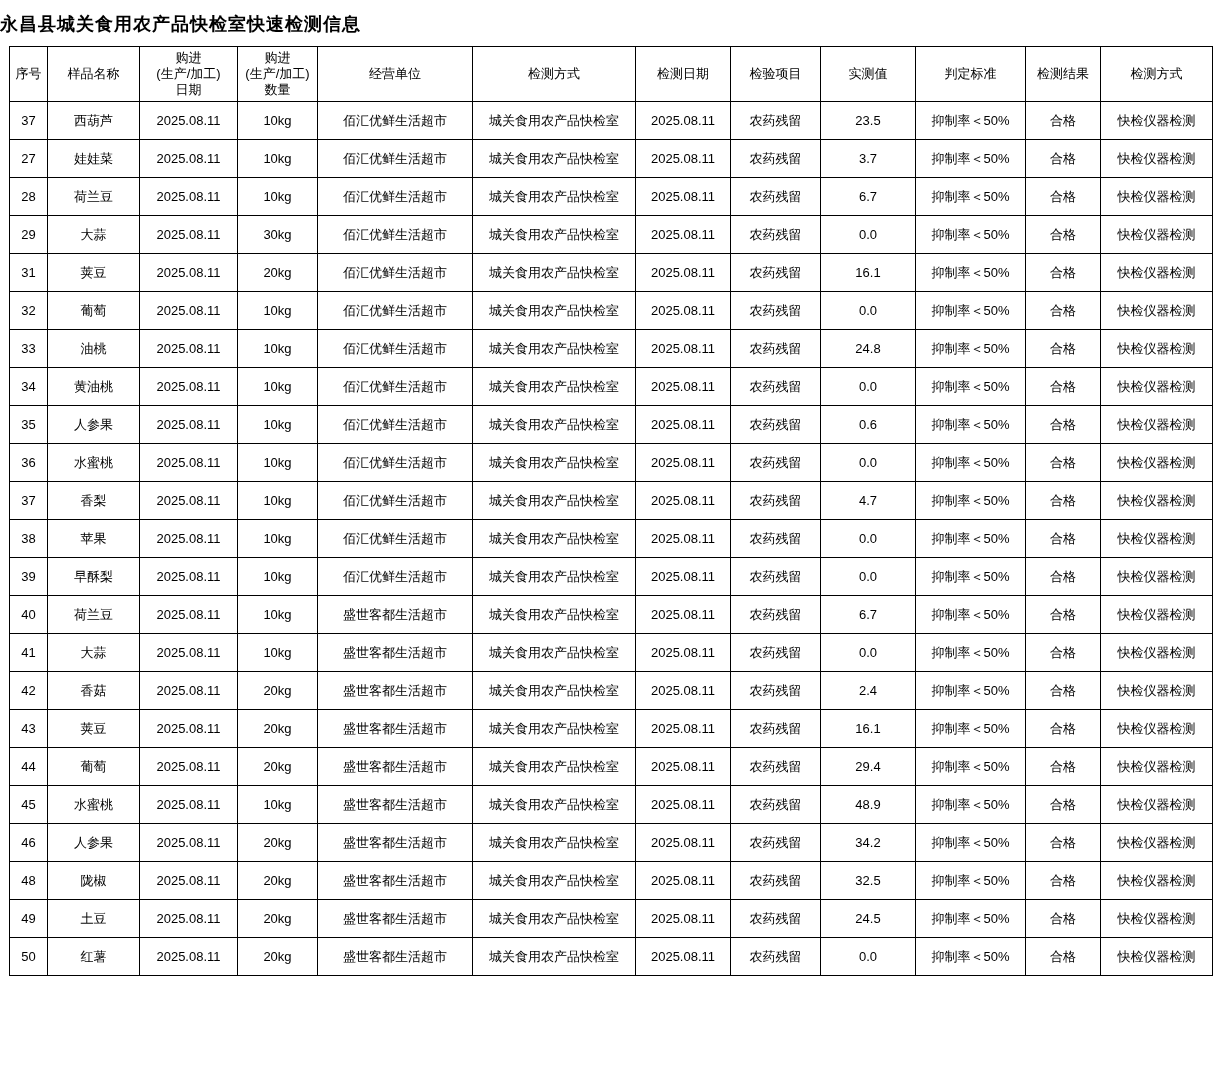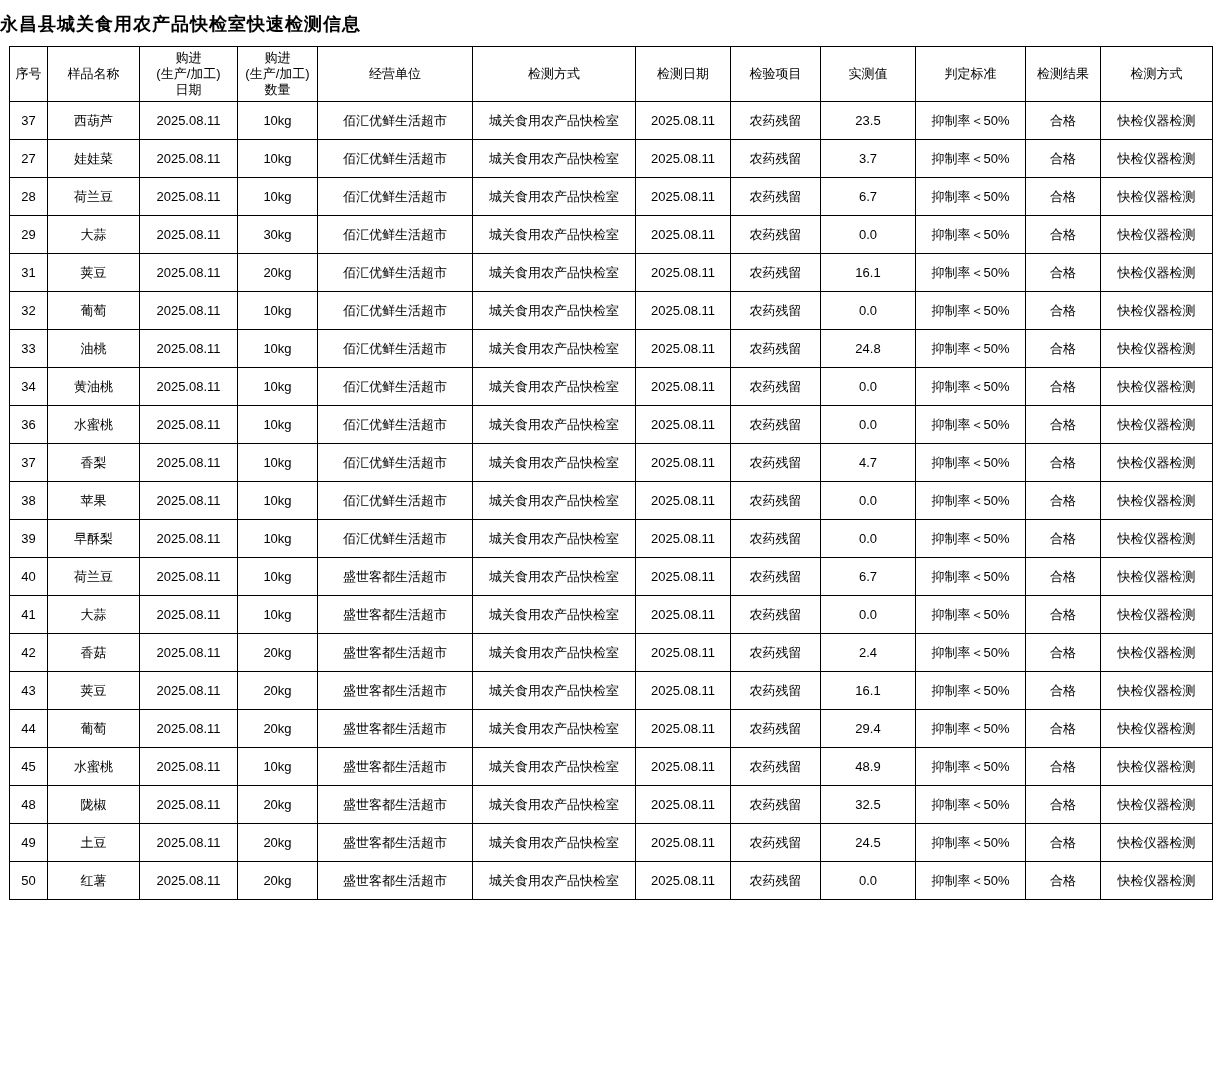--- a/index.html
+++ b/index.html
@@ -250,20 +250,34 @@
           <td class="cn">佰汇优鲜生活超市</td>
           <td class="cn">城关食用农产品快检室</td>
           <td class="date-cell">2025.08.11</td>
           <td class="cn">农药残留</td>
           <td class="num-cell">0.0</td>
           <td class="cn">抑制率＜50%</td>
           <td class="cn">合格</td>
           <td class="cn">快检仪器检测</td>
         </tr>
         <tr>
+          <td class="num-cell">35</td>
+          <td class="cn">人参果</td>
+          <td class="date-cell">2025.08.11</td>
+          <td class="qty-cell">10kg</td>
+          <td class="cn">佰汇优鲜生活超市</td>
+          <td class="cn">城关食用农产品快检室</td>
+          <td class="date-cell">2025.08.11</td>
+          <td class="cn">农药残留</td>
+          <td class="num-cell">0.6</td>
+          <td class="cn">抑制率＜50%</td>
+          <td class="cn">合格</td>
+          <td class="cn">快检仪器检测</td>
+        </tr>
+        <tr>
           <td class="num-cell">36</td>
           <td class="cn">水蜜桃</td>
           <td class="date-cell">2025.08.11</td>
           <td class="qty-cell">10kg</td>
           <td class="cn">佰汇优鲜生活超市</td>
           <td class="cn">城关食用农产品快检室</td>
           <td class="date-cell">2025.08.11</td>
           <td class="cn">农药残留</td>
           <td class="num-cell">0.0</td>
           <td class="cn">抑制率＜50%</td>
@@ -385,20 +399,34 @@
         <tr>
           <td class="num-cell">45</td>
           <td class="cn">水蜜桃</td>
           <td class="date-cell">2025.08.11</td>
           <td class="qty-cell">10kg</td>
           <td class="cn">盛世客都生活超市</td>
           <td class="cn">城关食用农产品快检室</td>
           <td class="date-cell">2025.08.11</td>
           <td class="cn">农药残留</td>
           <td class="num-cell">48.9</td>
+          <td class="cn">抑制率＜50%</td>
+          <td class="cn">合格</td>
+          <td class="cn">快检仪器检测</td>
+        </tr>
+        <tr>
+          <td class="num-cell">46</td>
+          <td class="cn">人参果</td>
+          <td class="date-cell">2025.08.11</td>
+          <td class="qty-cell">20kg</td>
+          <td class="cn">盛世客都生活超市</td>
+          <td class="cn">城关食用农产品快检室</td>
+          <td class="date-cell">2025.08.11</td>
+          <td class="cn">农药残留</td>
+          <td class="num-cell">34.2</td>
           <td class="cn">抑制率＜50%</td>
           <td class="cn">合格</td>
           <td class="cn">快检仪器检测</td>
         </tr>
         <tr>
           <td class="num-cell">48</td>
           <td class="cn">陇椒</td>
           <td class="date-cell">2025.08.11</td>
           <td class="qty-cell">20kg</td>
           <td class="cn">盛世客都生活超市</td>

